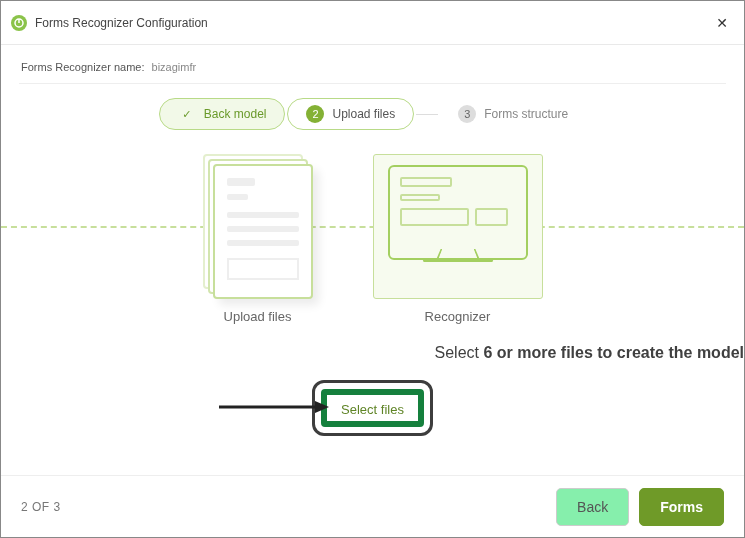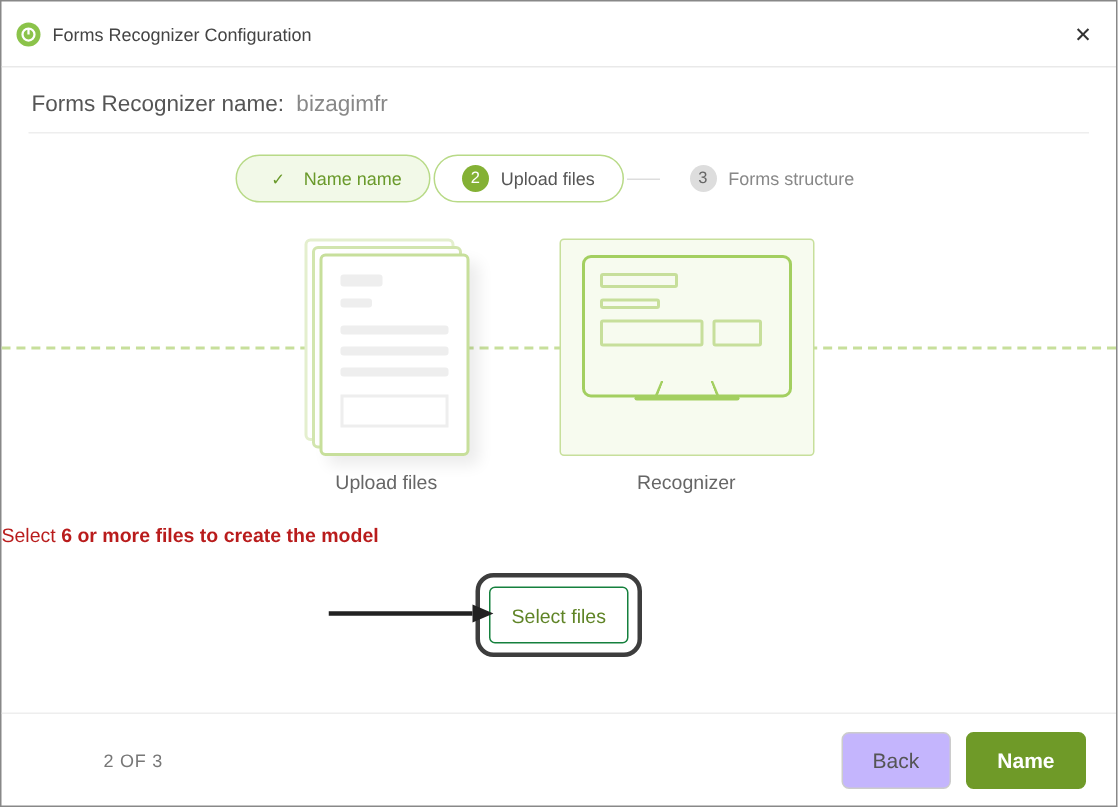--- a/index.html
+++ b/index.html
@@ -41,21 +41,21 @@
   .titlebar .close {
     width: 24px;
     text-align: center;
     color: #333;
     font-size: 14px;
     cursor: pointer;
   }
   
   .name-row {
     padding: 16px 20px 10px;
-    font-size: 15px;
+    font-size: 11px;
     color: #555;
   }
   .name-row .name-value {
     color: #888;
     margin-left: 4px;
   }
   .hr {
     border: none;
     border-top: 1px solid #eee;
     margin: 0 18px;
@@ -237,41 +237,41 @@
     width: 44px;
     height: 16px;
     margin-top: -16px;
     border-left: 2px solid #a3cf60;
     border-right: 2px solid #a3cf60;
     transform: perspective(30px) rotateX(30deg);
     transform-origin: bottom;
   }
   
   .instruction {
-    text-align: left;
-    font-size: 13px;
-    color: #b91c1c;
+    text-align: right;
+    font-size: 16px;
+    color: #404040;
   }
   .instruction .bold { font-weight: 600; }
   
   .select-row {
     position: relative;
     display: flex;
     justify-content: center;
     margin-top: 18px;
     height: 56px;
   }
   .callout-box {
     border: 3px solid #3d3d3d;
     border-radius: 12px;
     padding: 6px;
     display: inline-flex;
   }
   .btn-outline {
-    border: 1px solid #15803d;
+    border: 6px solid #15803d;
     background: #fff;
     color: #5f8426;
     font-size: 13px;
     padding: 7px 14px;
     border-radius: 4px;
     cursor: pointer;
   }
   .arrow {
     position: absolute;
     left: 218px;
@@ -287,31 +287,30 @@
     border-top: 1px solid #eee;
     display: flex;
     align-items: center;
     padding: 0 20px;
   }
   .footer .page {
     font-size: 12px;
     color: #777;
     letter-spacing: 0.5px;
     flex: 1;
-    margin-left: 48px;
   }
   .btn {
     font-size: 14px;
     padding: 10px 20px;
     border-radius: 5px;
     cursor: pointer;
     margin-left: 10px;
   }
   .btn-back {
-    background: #c4b5fd;
+    background: #86efac;
     color: #555;
     border: 1px solid #ccc;
   }
   .btn-next {
     background: #6f9a28;
     color: #fff;
     border: 1px solid #6f9a28;
     font-weight: 600;
   }
 </style>
@@ -331,21 +330,21 @@
 
 <div class="name-row">
   <span>Forms Recognizer name:</span>
   <span class="name-value">bizagimfr</span>
 </div>
 <hr class="hr">
 
 <div class="stepper">
   <div class="step-pill done">
     <span class="step-circle">✓</span>
-    <span>Name name</span>
+    <span>Back model</span>
   </div>
   <div class="step-pill current">
     <span class="step-circle">2</span>
     <span>Upload files</span>
   </div>
   <div class="step-sep"></div>
   <div class="step-future">
     <span class="step-circle">3</span>
     <span>Forms structure</span>
   </div>
@@ -402,14 +401,14 @@
     <polygon points="96,1 110,7 96,13" fill="#222"></polygon>
   </svg>
   <div class="callout-box">
     <button class="btn-outline">Select files</button>
   </div>
 </div>
 
 <div class="footer">
   <div class="page">2 OF 3</div>
   <button class="btn btn-back">Back</button>
-  <button class="btn btn-next">Name</button>
+  <button class="btn btn-next">Forms</button>
 </div>
 
 </body></html>

